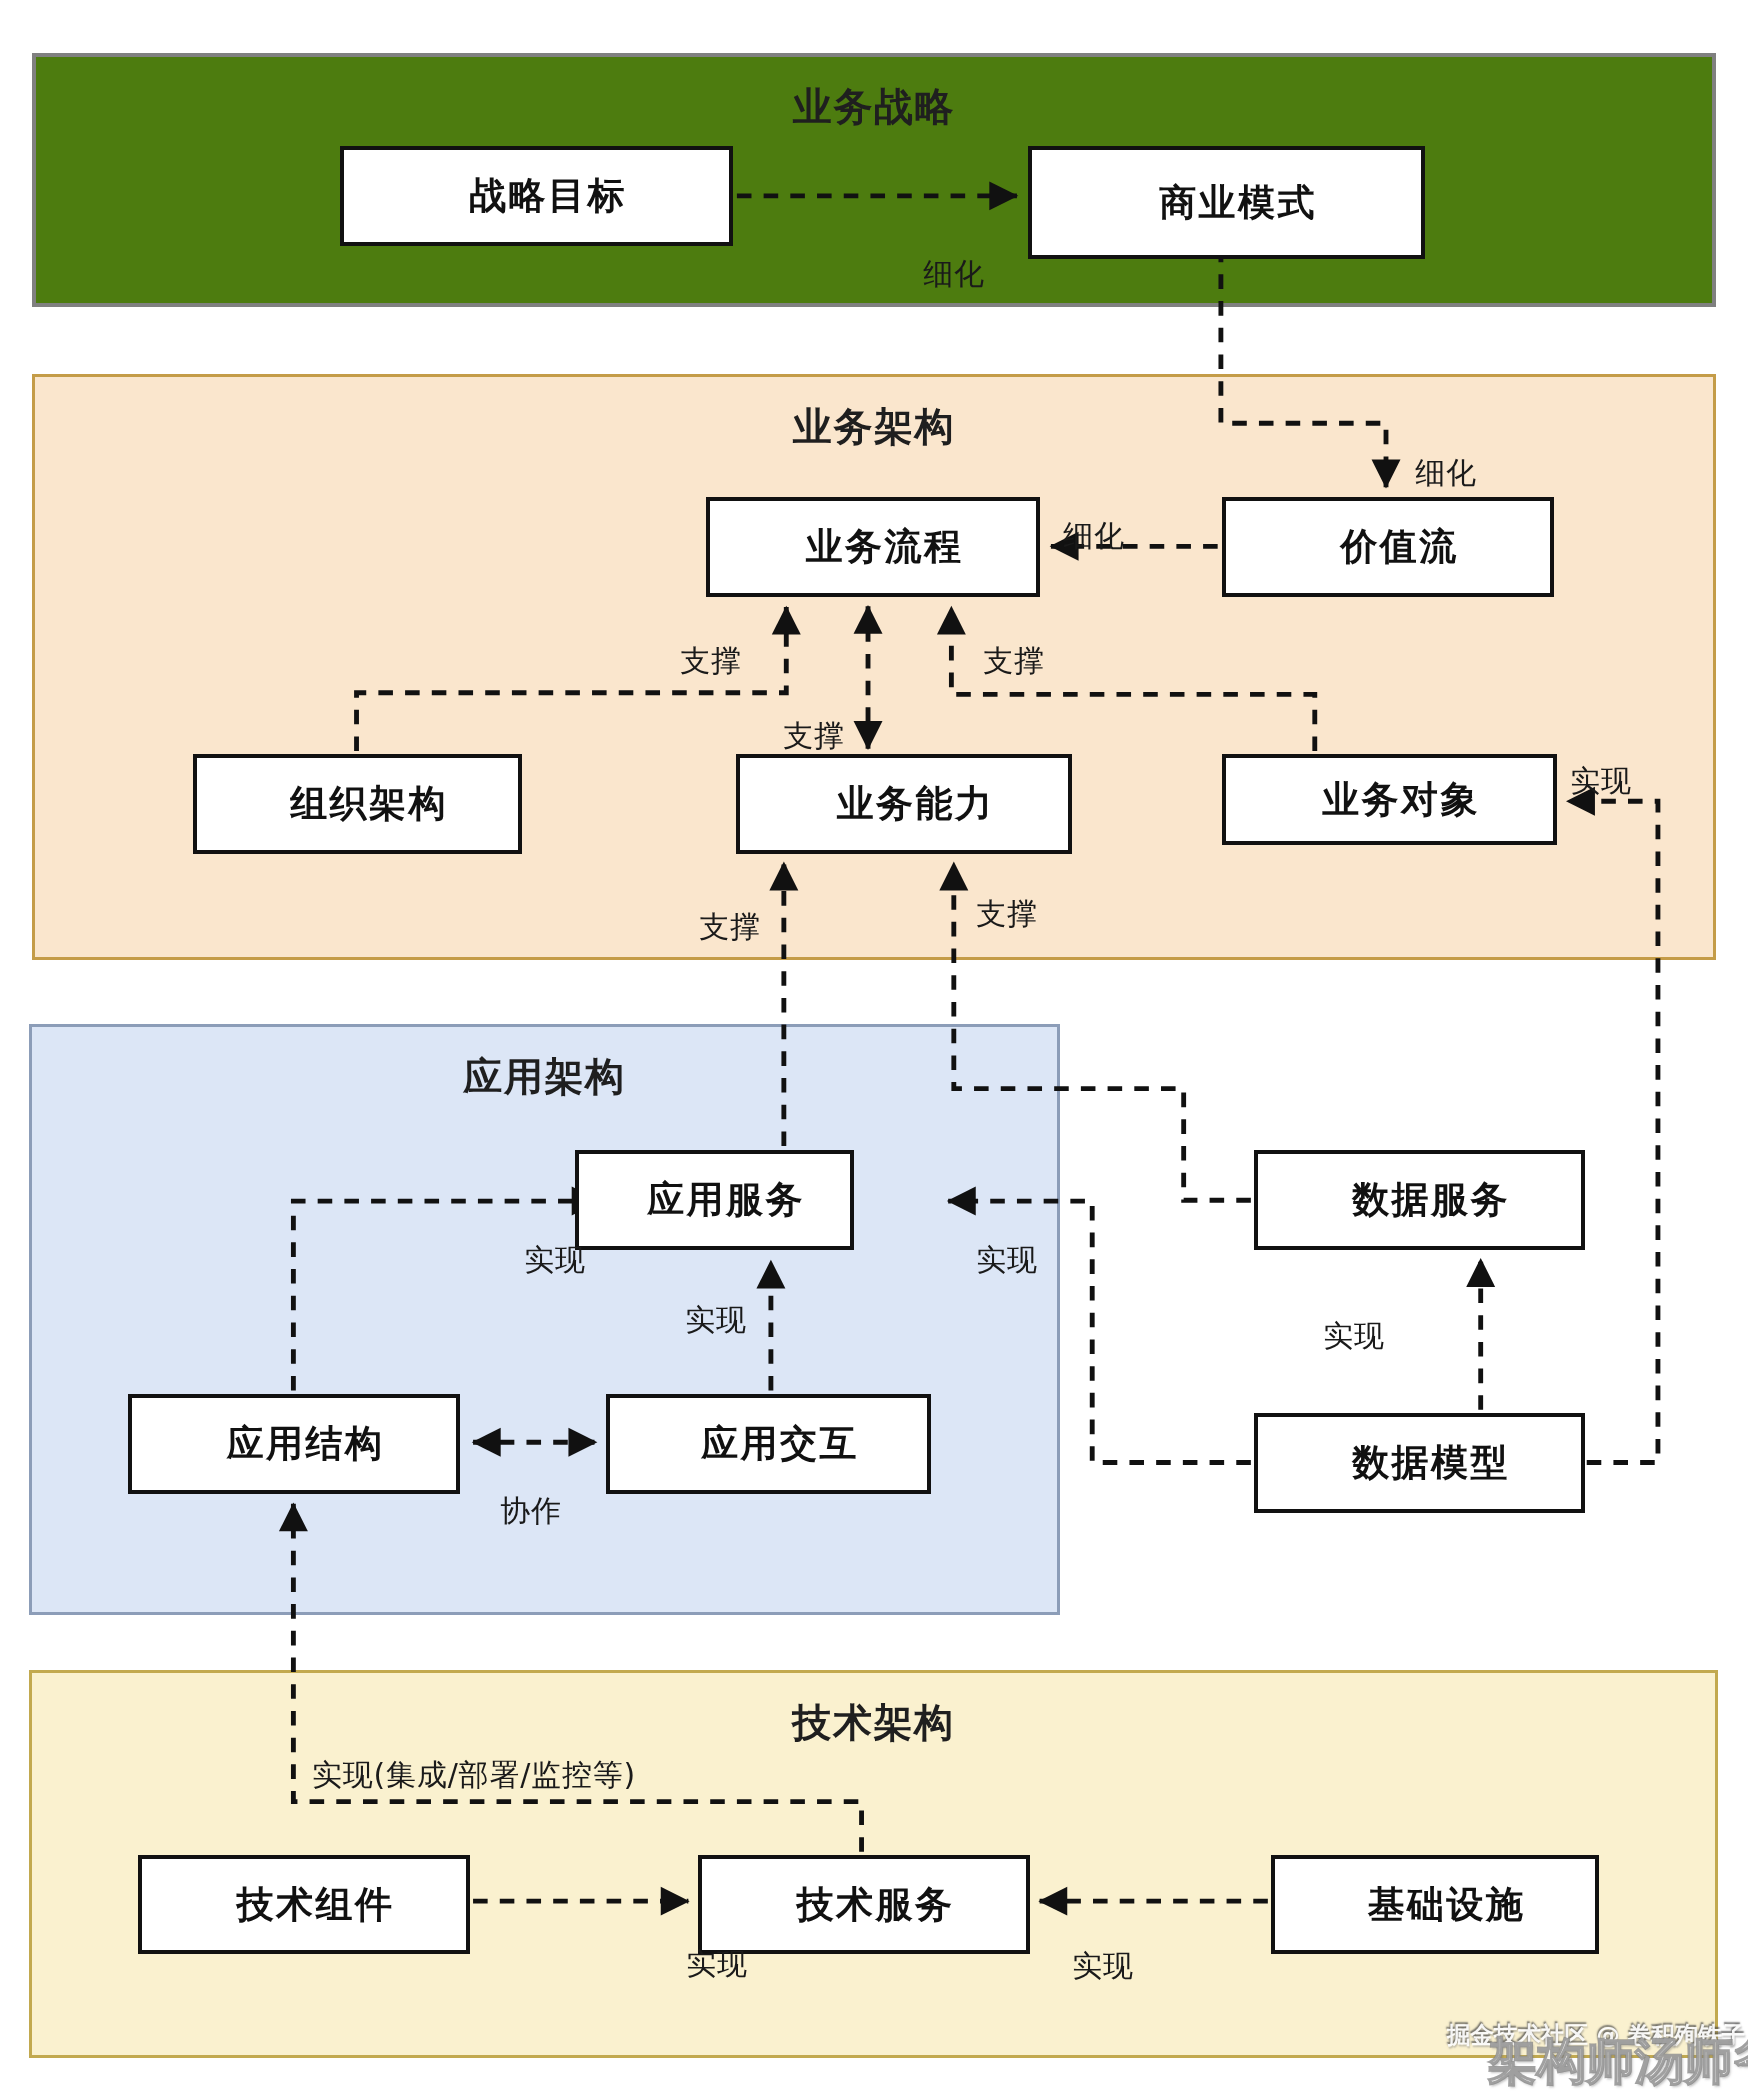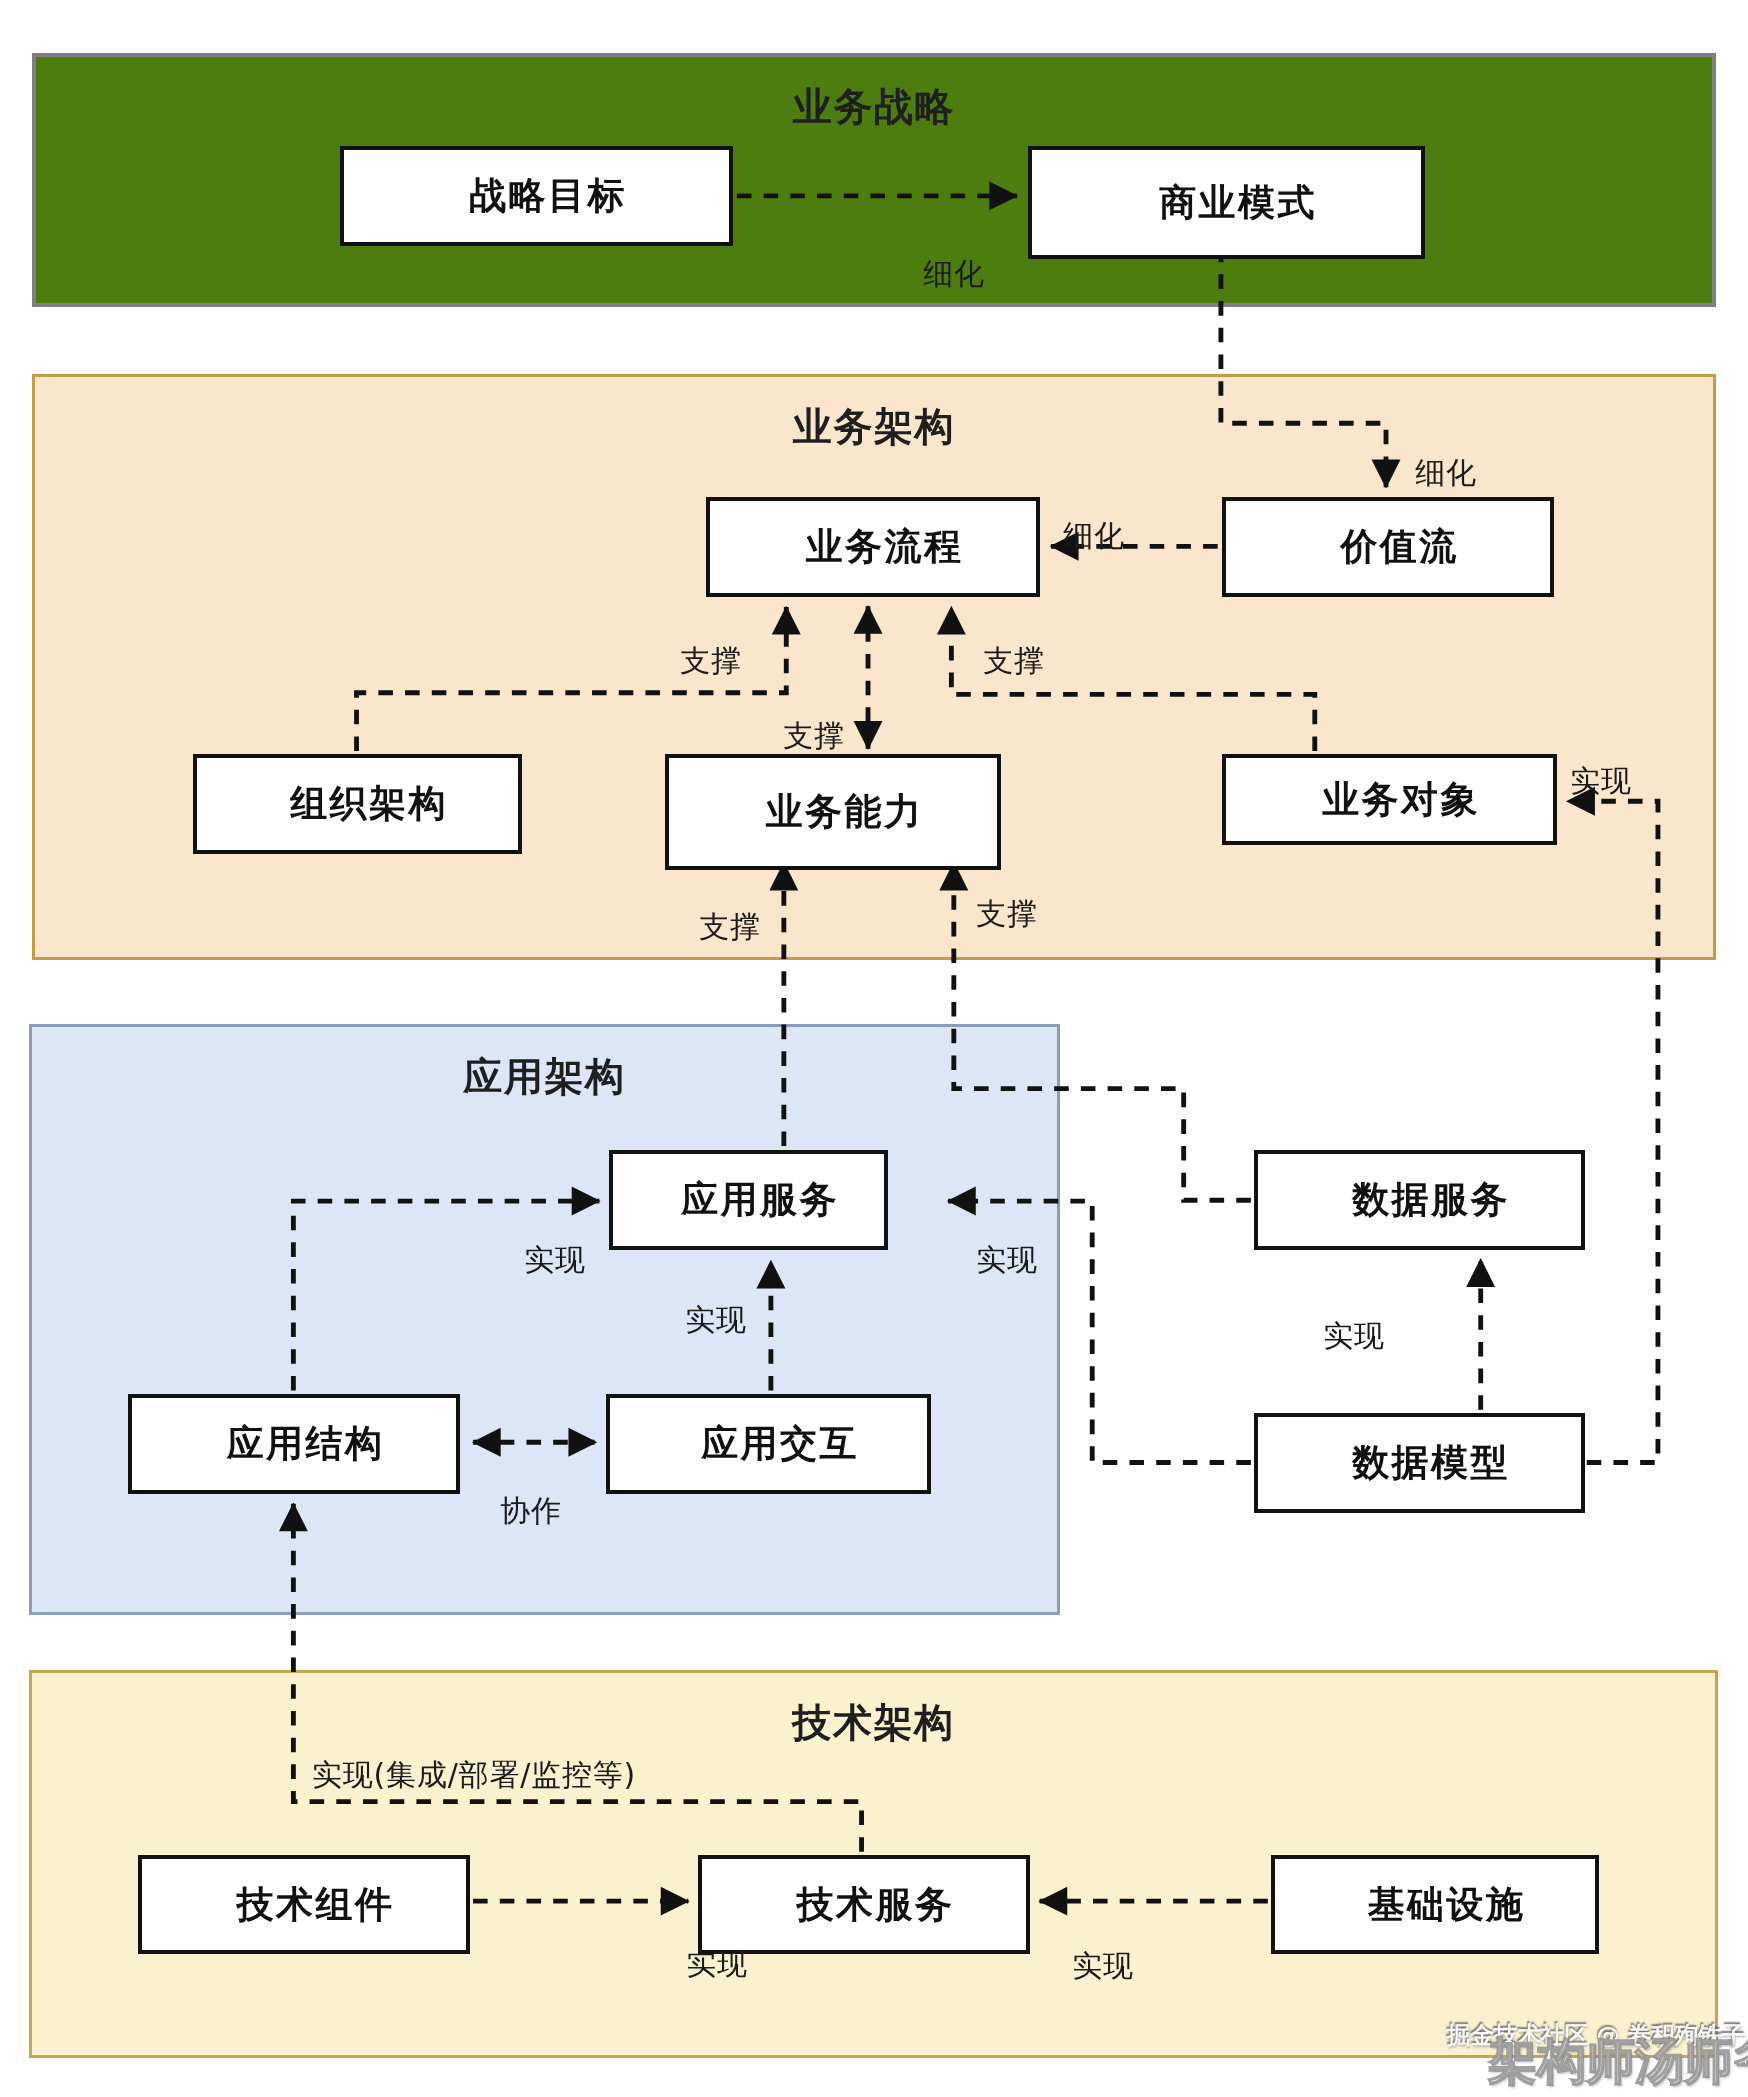--- a/index.html
+++ b/index.html
@@ -81,23 +81,23 @@
     <polyline class="edge" points="1064,2288 1064,2226 362,2226 362,1858" marker-end="url(#arrow)"></polyline>
     <polyline class="edge" points="584,2349 850,2349" marker-end="url(#arrow)"></polyline>
     <polyline class="edge" points="1566,2349 1284,2349" marker-end="url(#arrow)"></polyline>
   </svg>
 
   <div class="node" style="left:340px;top:146px;width:393px;height:100px;">战略目标</div>
   <div class="node" style="left:1028px;top:146px;width:397px;height:113px;">商业模式</div>
   <div class="node" style="left:706px;top:497px;width:334px;height:100px;">业务流程</div>
   <div class="node" style="left:1222px;top:497px;width:332px;height:100px;">价值流</div>
   <div class="node" style="left:193px;top:754px;width:329px;height:100px;">组织架构</div>
-  <div class="node" style="left:665px;top:754px;width:336px;height:116px;">业务能力</div>
+  <div class="node" style="left:736px;top:754px;width:336px;height:100px;">业务能力</div>
   <div class="node" style="left:1222px;top:754px;width:335px;height:91px;">业务对象</div>
-  <div class="node" style="left:609px;top:1150px;width:279px;height:100px;">应用服务</div>
+  <div class="node" style="left:575px;top:1150px;width:279px;height:100px;">应用服务</div>
   <div class="node" style="left:128px;top:1394px;width:332px;height:100px;">应用结构</div>
   <div class="node" style="left:606px;top:1394px;width:325px;height:100px;">应用交互</div>
   <div class="node" style="left:1254px;top:1150px;width:331px;height:100px;">数据服务</div>
   <div class="node" style="left:1254px;top:1413px;width:331px;height:100px;">数据模型</div>
   <div class="node" style="left:138px;top:1855px;width:332px;height:99px;">技术组件</div>
   <div class="node" style="left:698px;top:1855px;width:332px;height:99px;">技术服务</div>
   <div class="node" style="left:1271px;top:1855px;width:328px;height:99px;">基础设施</div>
 
   <div class="edge-label" style="left:954px;top:254px;">细化</div>
   <div class="edge-label" style="left:1446px;top:453px;">细化</div>

